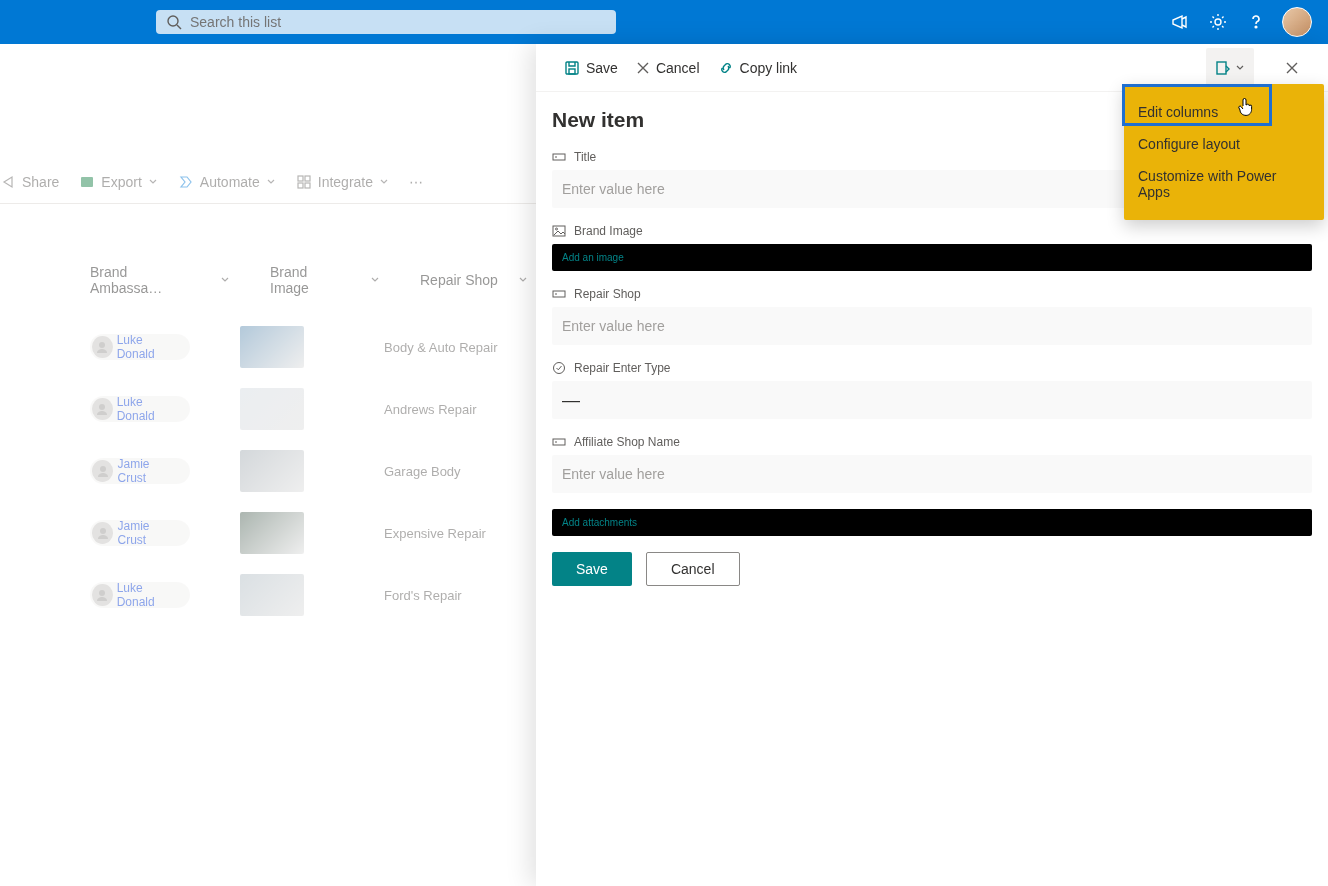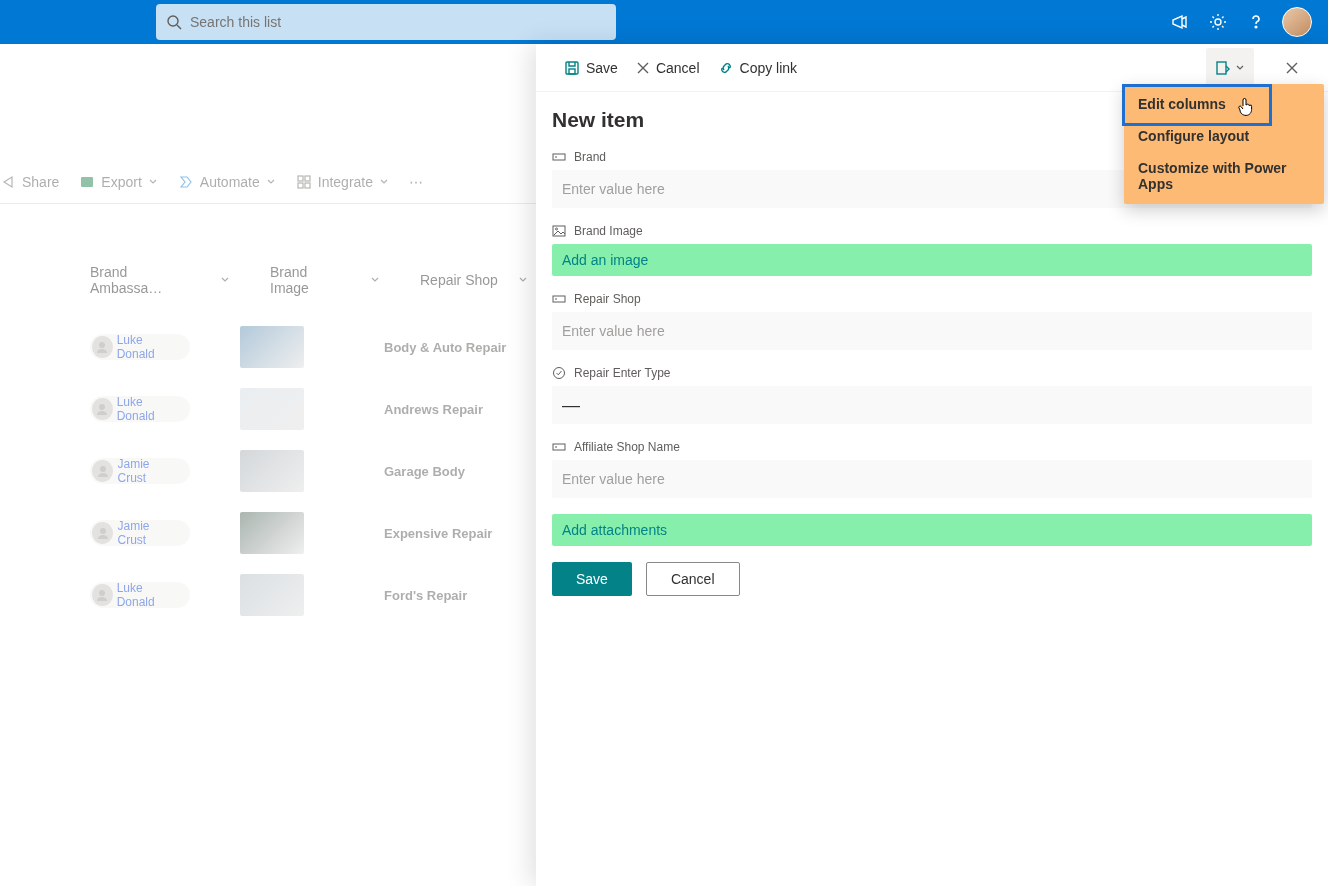--- a/index.html
+++ b/index.html
@@ -4,21 +4,21 @@
 <style>
 * { box-sizing: border-box; margin: 0; padding: 0; font-family: "Segoe UI", -apple-system, sans-serif; }
 body { background: #fff; width: 1328px; height: 886px; overflow: hidden; position: relative; }
 
 
 .header {
   height: 44px; background: #0078d4; display: flex; align-items: center;
   padding: 0 16px;
 }
 .search-box {
-  margin-left: 140px; width: 460px; height: 36px; background: #c7e0f4;
+  margin-left: 140px; width: 460px; height: 24px; background: #c7e0f4;
   border-radius: 4px; display: flex; align-items: center; padding: 0 10px;
   color: #323130;
 }
 .search-box svg { margin-right: 8px; }
 .search-box input {
   background: transparent; border: none; outline: none; font-size: 14px; flex: 1; color:#323130;
 }
 .header-spacer { flex: 1; }
 .header-icon { color: #fff; margin-left: 18px; cursor: pointer; display:flex; align-items:center; }
 .avatar-img {
@@ -43,21 +43,21 @@
 .col-headers { display:flex; padding-left: 90px; font-size:14px; color:#323130; gap:40px; }
 .col-headers .ch { display:flex; align-items:center; gap:20px; cursor:pointer; }
 .rows { margin-top: 20px; }
 .row { display:flex; align-items:center; padding-left:90px; height:62px; }
 .row .pill {
   display:flex; align-items:center; background:#f3f2f1; border-radius:14px;
   height:26px; padding: 0 10px 0 2px; font-size:12px; color:#1d4ed8; gap:4px; width:100px;
 }
 .row .pill .pava { width:22px; height:22px; border-radius:50%; background:#c8c6c4; display:flex; align-items:center; justify-content:center; }
 .row .thumb { width:64px; height:42px; margin-left:50px; border-radius:2px; }
-.row .shop { margin-left:80px; font-size:13px; color:#605e5c;font-weight:bold; }
+.row .shop { margin-left:80px; font-size:13px; color:#605e5c; }
 
 
 .pane {
   position:absolute; top:44px; right:0; bottom:0; width:792px; background:#fff;
   box-shadow: -6px 0 24px rgba(0,0,0,.12);
 }
 .pane-toolbar {
   height:48px; display:flex; align-items:center; padding:0 16px 0 28px;
   gap: 18px; font-size:14px; color:#323130; border-bottom:1px solid #f3f2f1;
 }
@@ -74,37 +74,37 @@
 
 .pane-body { padding: 16px 16px; }
 .pane-title { font-size:21px; font-weight:600; color:#323130; margin-bottom:18px; }
 
 .field { margin-bottom: 16px; }
 .field-label { display:flex; align-items:center; gap:8px; font-size:12px; color:#605e5c; margin-bottom:6px; }
 .field-input {
   background:#f9f9f9; height:38px; display:flex; align-items:center; padding:0 10px;
   font-size:14px; color:#a19f9d; border-radius:2px;
 }
-.field-link { color:#038387; font-size:14px; cursor:pointer; padding:8px 10px; background:#86efac; display:block; border-radius:2px;}
+.field-link { color:#038387; font-size:10px; cursor:pointer; padding:8px 10px; background:#000000; display:block; border-radius:2px;}
 .dash { color:#323130; font-size:18px; }
 
 .btn-row { margin-top: 16px; display:flex; gap:14px; }
 .btn-primary {
   background:#038387; color:#fff; border:none; padding: 8px 24px; font-size:14px;
   border-radius:2px; cursor:pointer;
 }
 .btn-secondary {
   background:#fff; color:#323130; border:1px solid #8a8886; padding:8px 24px; font-size:14px;
   border-radius:2px; cursor:pointer;
 }
 
 
 .dropdown-menu {
-  position:absolute; top:40px; right:4px; width:200px; background:#fdba74;
-  box-shadow: 0 6px 18px rgba(0,0,0,.2); border-radius:2px; padding:4px 0;font-weight:bold;
+  position:absolute; top:40px; right:4px; width:200px; background:#eab308;
+  box-shadow: 0 6px 18px rgba(0,0,0,.2); border-radius:2px; padding:12px 0;
 }
 .dropdown-menu .mi {
   padding: 8px 14px; font-size:14px; color:#323130; cursor:pointer;
 }
 .highlight-box {
   position:absolute; top:40px; right:56px; width:150px; height:42px;
   border:3px solid #1f6fd0; pointer-events:none; z-index:5;
 }
 .cursor-hand {
   position:absolute; top:52px; right:72px; z-index:6; pointer-events:none;
@@ -328,21 +328,21 @@
 
   <div class="pane-body">
     <div class="pane-title">New item</div>
 
     <div class="field">
       <div class="field-label">
         <svg width="14" height="12" viewBox="0 0 14 12" fill="none" stroke="#605e5c" stroke-width="1">
             <rect x="1" y="3" width="12" height="6"></rect>
             <path d="M3 6h2"></path>
           </svg>
-        <span>Brand</span>
+        <span>Title</span>
       </div>
       <div class="field-input">Enter value here</div>
     </div>
 
 
     <div class="field">
       <div class="field-label">
         <svg width="14" height="12" viewBox="0 0 14 12" fill="none" stroke="#605e5c" stroke-width="1">
             <rect x="1" y="1" width="12" height="10"></rect>
             <circle cx="4.5" cy="4" r="1"></circle>

